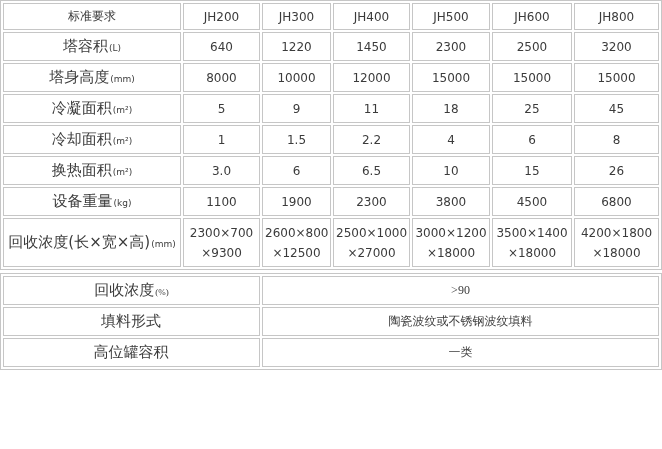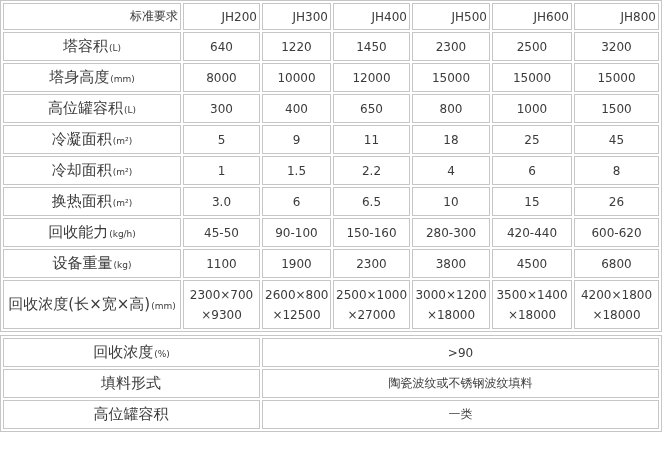--- a/index.html
+++ b/index.html
@@ -26,25 +26,25 @@
   table.spec td{
     border:1px solid var(--border);
     background:#fff;
     text-align:center;
     vertical-align:middle;
     font-weight:normal;
     font-size:12px;
     padding:0 2px;
     overflow:hidden;
   }
-  table.spec thead th{height:25px;text-align:right;}
+  table.spec thead th{height:25px;}
   table.spec tbody td{height:27px;}
   table.spec tr.tall td{height:47px;line-height:20px;}
   table.spec2 td{height:31px;}
-  table.spec2{margin-top:3px;}
+  table.spec2{margin-top:3px;font-family:Liberation Serif, serif;}
   .value-cell{white-space:pre-line;}
   .unit{font-size:9px;margin-left:1px;}
   .lbl{font-size:15px;}
 </style>
 </head>
 <body>
 
 <div class="sheet">
 
   <table class="spec">
@@ -81,29 +81,20 @@
       <tr>
         <td class="label-cell"><span class="lbl">塔身高度</span><span class="unit">(mm)</span></td>
         <td class="value-cell">8000</td>
         <td class="value-cell">10000</td>
         <td class="value-cell">12000</td>
         <td class="value-cell">15000</td>
         <td class="value-cell">15000</td>
         <td class="value-cell">15000</td>
       </tr>
       <tr>
-        <td class="label-cell"><span class="lbl">高位罐容积</span><span class="unit">(L)</span></td>
-        <td class="value-cell">300</td>
-        <td class="value-cell">400</td>
-        <td class="value-cell">650</td>
-        <td class="value-cell">800</td>
-        <td class="value-cell">1000</td>
-        <td class="value-cell">1500</td>
-      </tr>
-      <tr>
         <td class="label-cell"><span class="lbl">冷凝面积</span><span class="unit">(m²)</span></td>
         <td class="value-cell">5</td>
         <td class="value-cell">9</td>
         <td class="value-cell">11</td>
         <td class="value-cell">18</td>
         <td class="value-cell">25</td>
         <td class="value-cell">45</td>
       </tr>
       <tr>
         <td class="label-cell"><span class="lbl">冷却面积</span><span class="unit">(m²)</span></td>
@@ -115,29 +106,20 @@
         <td class="value-cell">8</td>
       </tr>
       <tr>
         <td class="label-cell"><span class="lbl">换热面积</span><span class="unit">(m²)</span></td>
         <td class="value-cell">3.0</td>
         <td class="value-cell">6</td>
         <td class="value-cell">6.5</td>
         <td class="value-cell">10</td>
         <td class="value-cell">15</td>
         <td class="value-cell">26</td>
-      </tr>
-      <tr>
-        <td class="label-cell"><span class="lbl">回收能力</span><span class="unit">(kg/h)</span></td>
-        <td class="value-cell">45-50</td>
-        <td class="value-cell">90-100</td>
-        <td class="value-cell">150-160</td>
-        <td class="value-cell">280-300</td>
-        <td class="value-cell">420-440</td>
-        <td class="value-cell">600-620</td>
       </tr>
       <tr>
         <td class="label-cell"><span class="lbl">设备重量</span><span class="unit">(kg)</span></td>
         <td class="value-cell">1100</td>
         <td class="value-cell">1900</td>
         <td class="value-cell">2300</td>
         <td class="value-cell">3800</td>
         <td class="value-cell">4500</td>
         <td class="value-cell">6800</td>
       </tr>

